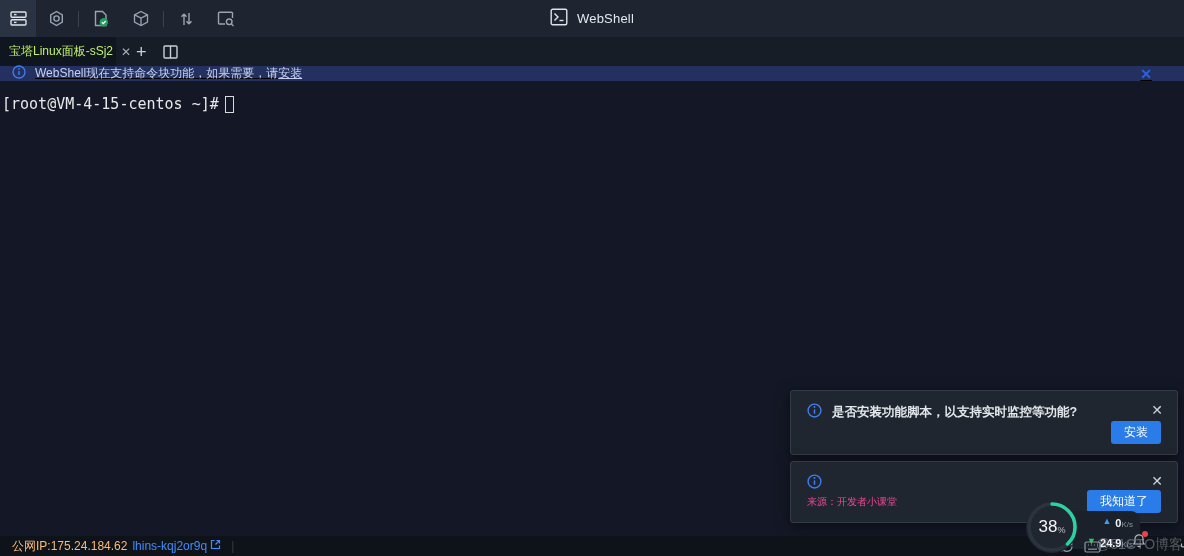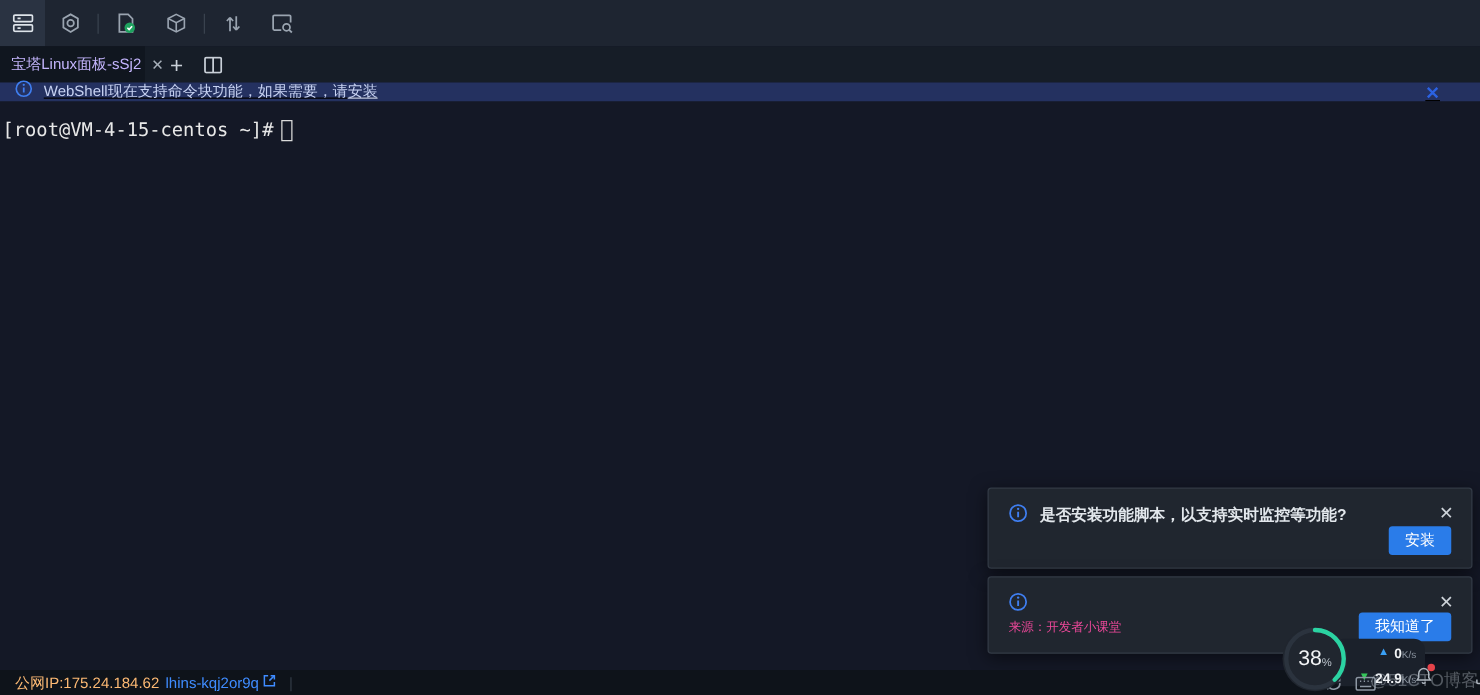--- a/index.html
+++ b/index.html
@@ -14,21 +14,21 @@
   .tool-btn svg { display:block; }
   .tool-active { width:36px; background:#2a3342; }
   .tool-plain { width:40px; }
   .vdiv { width:1px; height:16px; background:#39424e; margin:0 2px; }
   .topbar-center { position:absolute; left:50%; top:0; height:37px; transform:translateX(-50%); display:flex; align-items:center; gap:9px; }
   .webshell-title { color:#e4e9ee; font-size:13px; letter-spacing:.2px; }
 
   
   .tabbar { position:absolute; top:37px; left:0; right:0; height:29px; background:#161d27; display:flex; align-items:center; }
   .tab { width:116px; height:29px; background:#10161f; display:flex; align-items:center; padding:0 9px; gap:8px; cursor:pointer; }
-  .tab-label { color:#c4b5fd; font-size:12px; white-space:nowrap;text-align:center; }
+  .tab-label { color:#bef264; font-size:12px; white-space:nowrap;text-align:center; }
   .tab-close { color:#a7b0ba; font-size:12px; line-height:1; cursor:pointer; }
   .newtab-btn { margin-left:20px; color:#c9d0d8; font-size:18px; font-weight:300; cursor:pointer; line-height:1; }
   .split-btn { margin-left:16px; cursor:pointer; display:flex; align-items:center; }
 
   
   .banner { position:absolute; top:66px; left:0; right:0; height:15px; background:#243160; display:flex; align-items:center; padding:0 12px;text-decoration:underline; }
   .banner-text { color:#c7d2f2; font-size:12px; margin-left:9px; }
   .banner-link { color:#c7d2f2; text-decoration:underline; cursor:pointer; }
   .banner-close { margin-left:auto; margin-right:20px; color:#2b62e3; font-size:14px; font-weight:bold; cursor:pointer; line-height:1; }
 
@@ -130,20 +130,30 @@
       </div>
       <div class="tool-btn tool-plain">
         <span>
           <svg width="18" height="16" viewBox="0 0 18 16" fill="none" stroke="#9aa4b0" stroke-width="1.4">
             <path d="M15.5 7 V2.2 a1 1 0 0 0 -1 -1 H2.5 a1 1 0 0 0 -1 1 V12 a1 1 0 0 0 1 1 H8"></path>
             <circle cx="12.2" cy="10.8" r="2.8"></circle>
             <line x1="14.3" y1="12.9" x2="16.5" y2="15"></line>
           </svg>
         </span>
       </div>
+    </div>
+    <div class="topbar-center">
+      <span>
+        <svg width="18" height="18" viewBox="0 0 18 18" fill="none" stroke="#dde3e9" stroke-width="1.4">
+          <rect x="1.2" y="1.2" width="15.6" height="15.6" rx="1.5"></rect>
+          <path d="M4.5 5.5 L8 9 L4.5 12.5"></path>
+          <line x1="9.5" y1="12.5" x2="13.5" y2="12.5"></line>
+        </svg>
+      </span>
+      <span class="webshell-title">WebShell</span>
     </div>
   </div>
 
   <div class="tabbar">
     <div class="tab">
       <span class="tab-label">宝塔Linux面板-sSj2</span>
       <span class="tab-close">✕</span>
     </div>
     <span class="newtab-btn">+</span>
     <span class="split-btn">

